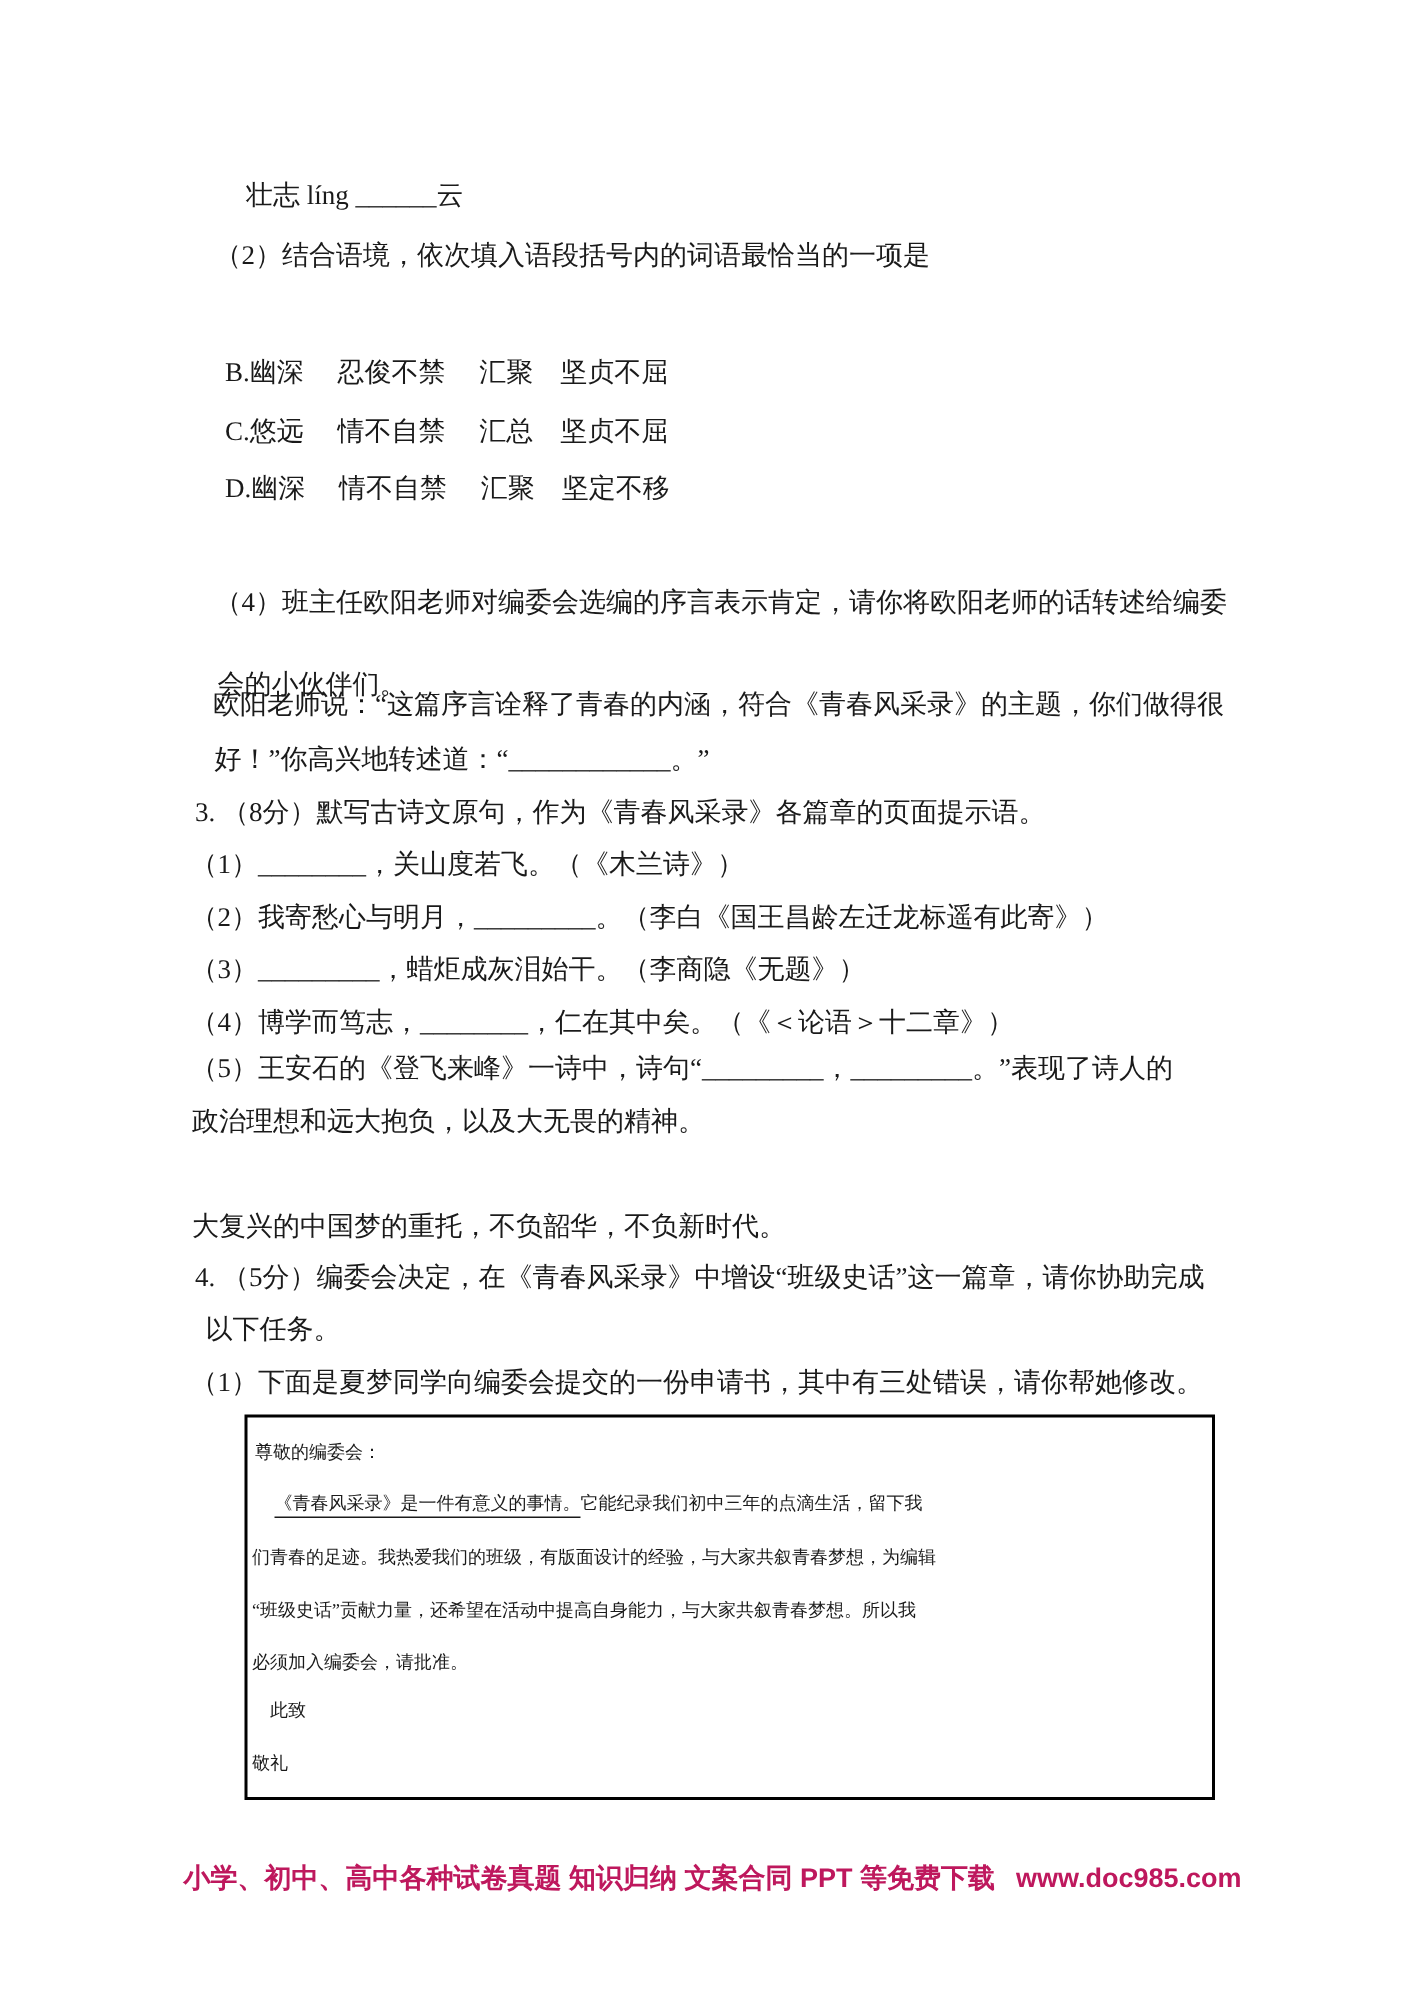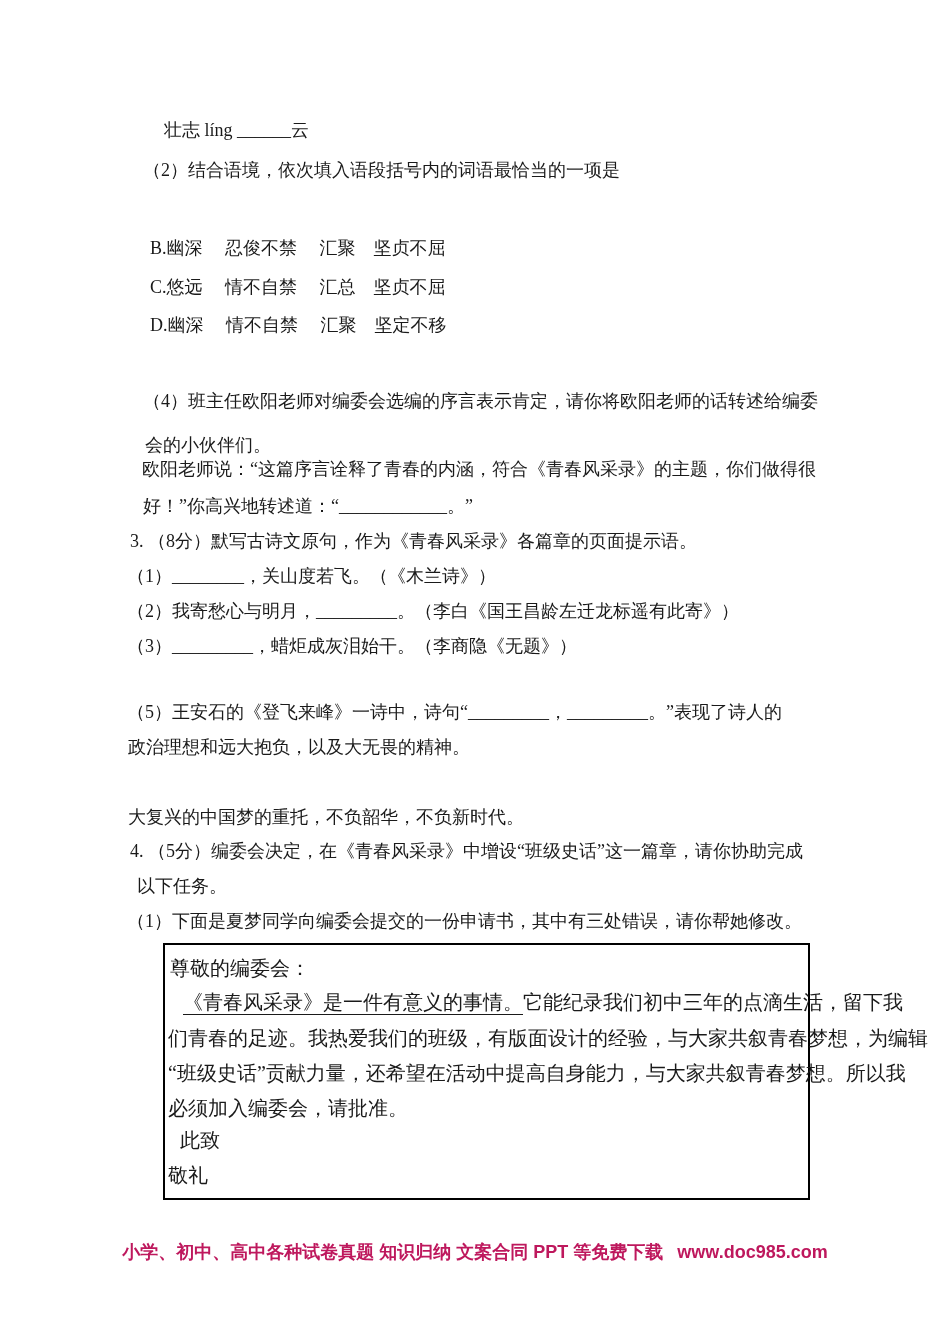--- a/index.html
+++ b/index.html
@@ -12,21 +12,21 @@
     color:#1a1a1a;
     overflow:hidden;
   }
   .ln {
     position:absolute;
     white-space:nowrap;
     font-size:18px;
     line-height:24px;
     letter-spacing:0px;
   }
-  .bln { font-size:20px; }
+  .bln { font-size:12px; }
   .ul { text-decoration:underline; text-underline-offset:5px; text-decoration-thickness:1px;margin-top:20px; }
   .app-box {
     position:absolute;
     left:163px; top:943px;
     width:647px; height:257px;
     border:2px solid #000000;
     background:transparent;
   }
   .footer {
     position:absolute;
@@ -46,28 +46,29 @@
 <div class="page">
 
   <div class="ln" style="top:118px;left:164px">壮志 líng ______云</div>
   <div class="ln" style="top:158px;left:143px">（2）结合语境，依次填入语段括号内的词语最恰当的一项是</div>
 
   <div class="ln" style="top:275px;left:150px">C.悠远　 情不自禁　 汇总　坚贞不屈</div>
   <div class="ln" style="top:236px;left:150px">B.幽深　 忍俊不禁　 汇聚　坚贞不屈</div>
   <div class="ln" style="top:313px;left:150px">D.幽深　 情不自禁　 汇聚　坚定不移</div>
 
   <div class="ln" style="top:389px;left:143px">（4）班主任欧阳老师对编委会选编的序言表示肯定，请你将欧阳老师的话转述给编委</div>
-  <div class="ln" style="top:433px;left:145px">会的小伙伴们。</div>
+  <div class="ln" style="top:444px;left:145px">会的小伙伴们。</div>
   <div class="ln" style="top:457px;left:142px">欧阳老师说：“这篇序言诠释了青春的内涵，符合《青春风采录》的主题，你们做得很</div>
   <div class="ln" style="top:494px;left:143px">好！”你高兴地转述道：“____________。”</div>
 
   <div class="ln" style="top:529px;left:130px">3. （8分）默写古诗文原句，作为《青春风采录》各篇章的页面提示语。</div>
   <div class="ln" style="top:564px;left:127px">（1）________，关山度若飞。（《木兰诗》）</div>
   <div class="ln" style="top:599px;left:127px">（2）我寄愁心与明月，_________。（李白《国王昌龄左迁龙标遥有此寄》）</div>
   <div class="ln" style="top:634px;left:127px">（3）_________，蜡炬成灰泪始干。（李商隐《无题》）</div>
+  <div class="ln" style="top:669px;left:127px">（4）博学而笃志，________，仁在其中矣。（《＜论语＞十二章》）</div>
   <div class="ln" style="top:700px;left:127px">（5）王安石的《登飞来峰》一诗中，诗句“_________，_________。”表现了诗人的</div>
   <div class="ln" style="top:735px;left:128px">政治理想和远大抱负，以及大无畏的精神。</div>
   <div class="ln" style="top:805px;left:128px">大复兴的中国梦的重托，不负韶华，不负新时代。</div>
 
   <div class="ln" style="top:839px;left:130px">4. （5分）编委会决定，在《青春风采录》中增设“班级史话”这一篇章，请你协助完成</div>
   <div class="ln" style="top:874px;left:137px">以下任务。</div>
   <div class="ln" style="top:909px;left:127px">（1）下面是夏梦同学向编委会提交的一份申请书，其中有三处错误，请你帮她修改。</div>
 
   <div class="app-box"></div>
   <div class="ln bln" style="top:956px;left:170px">尊敬的编委会：</div>

